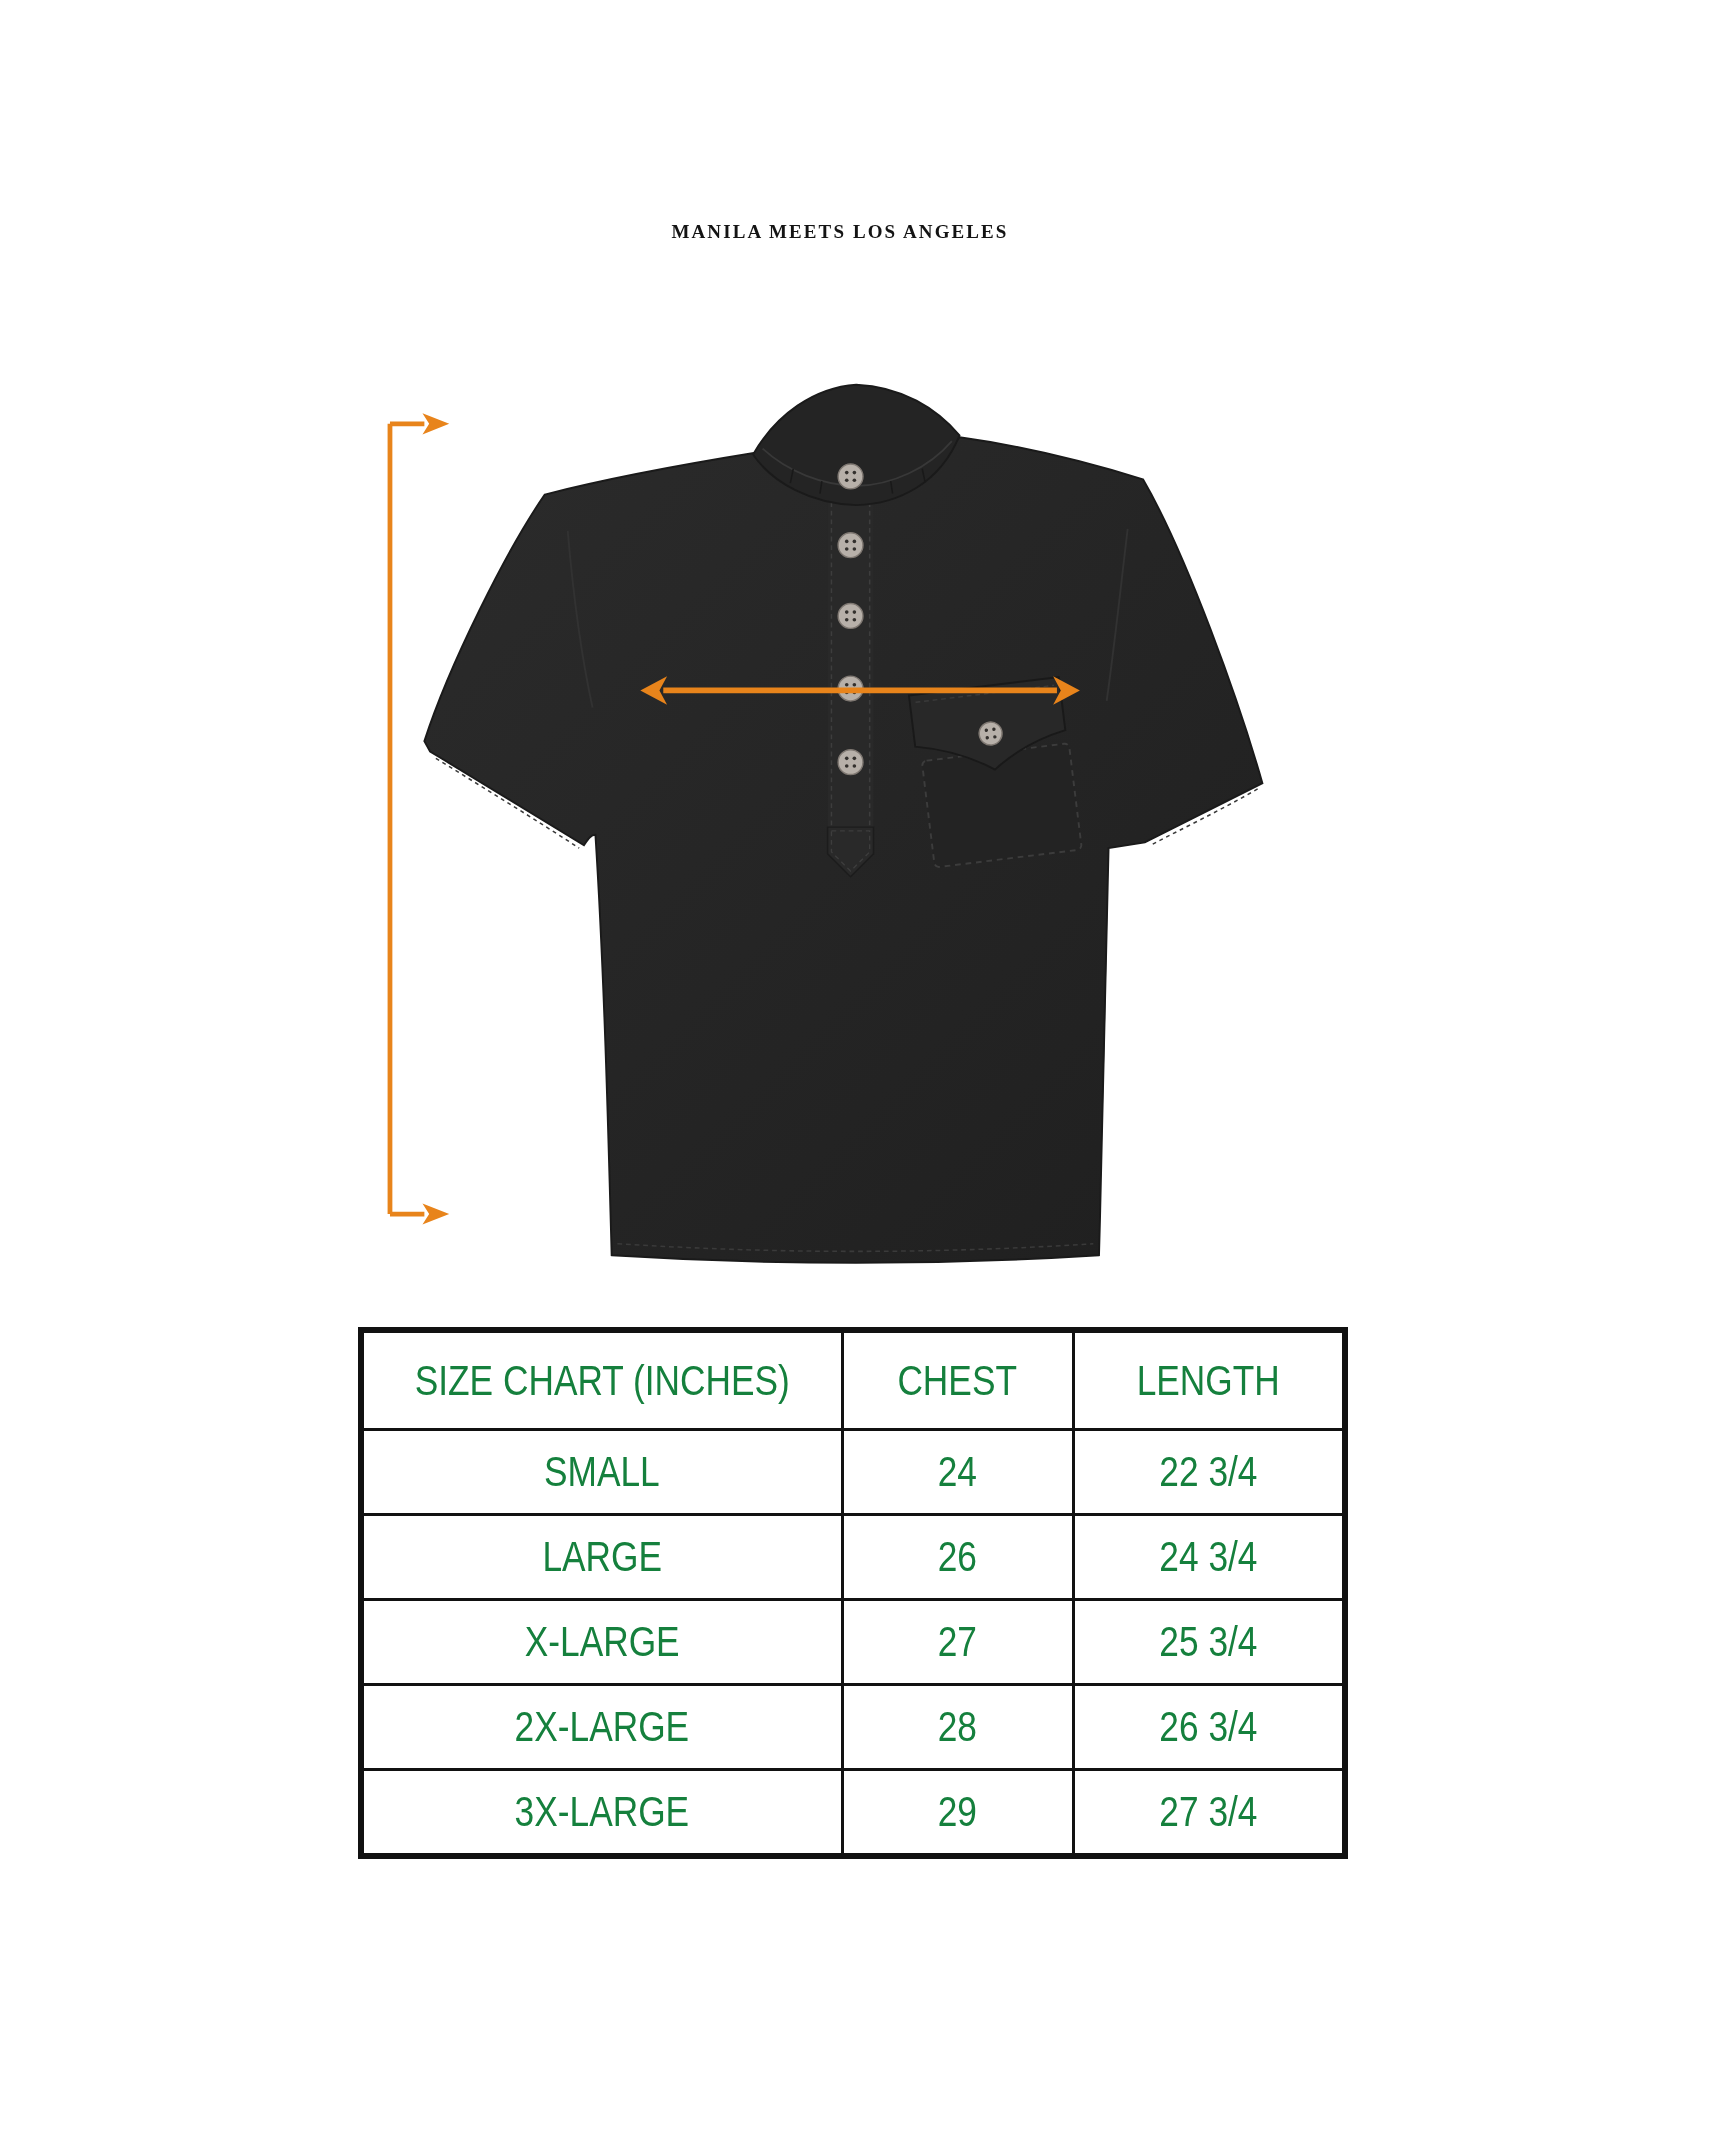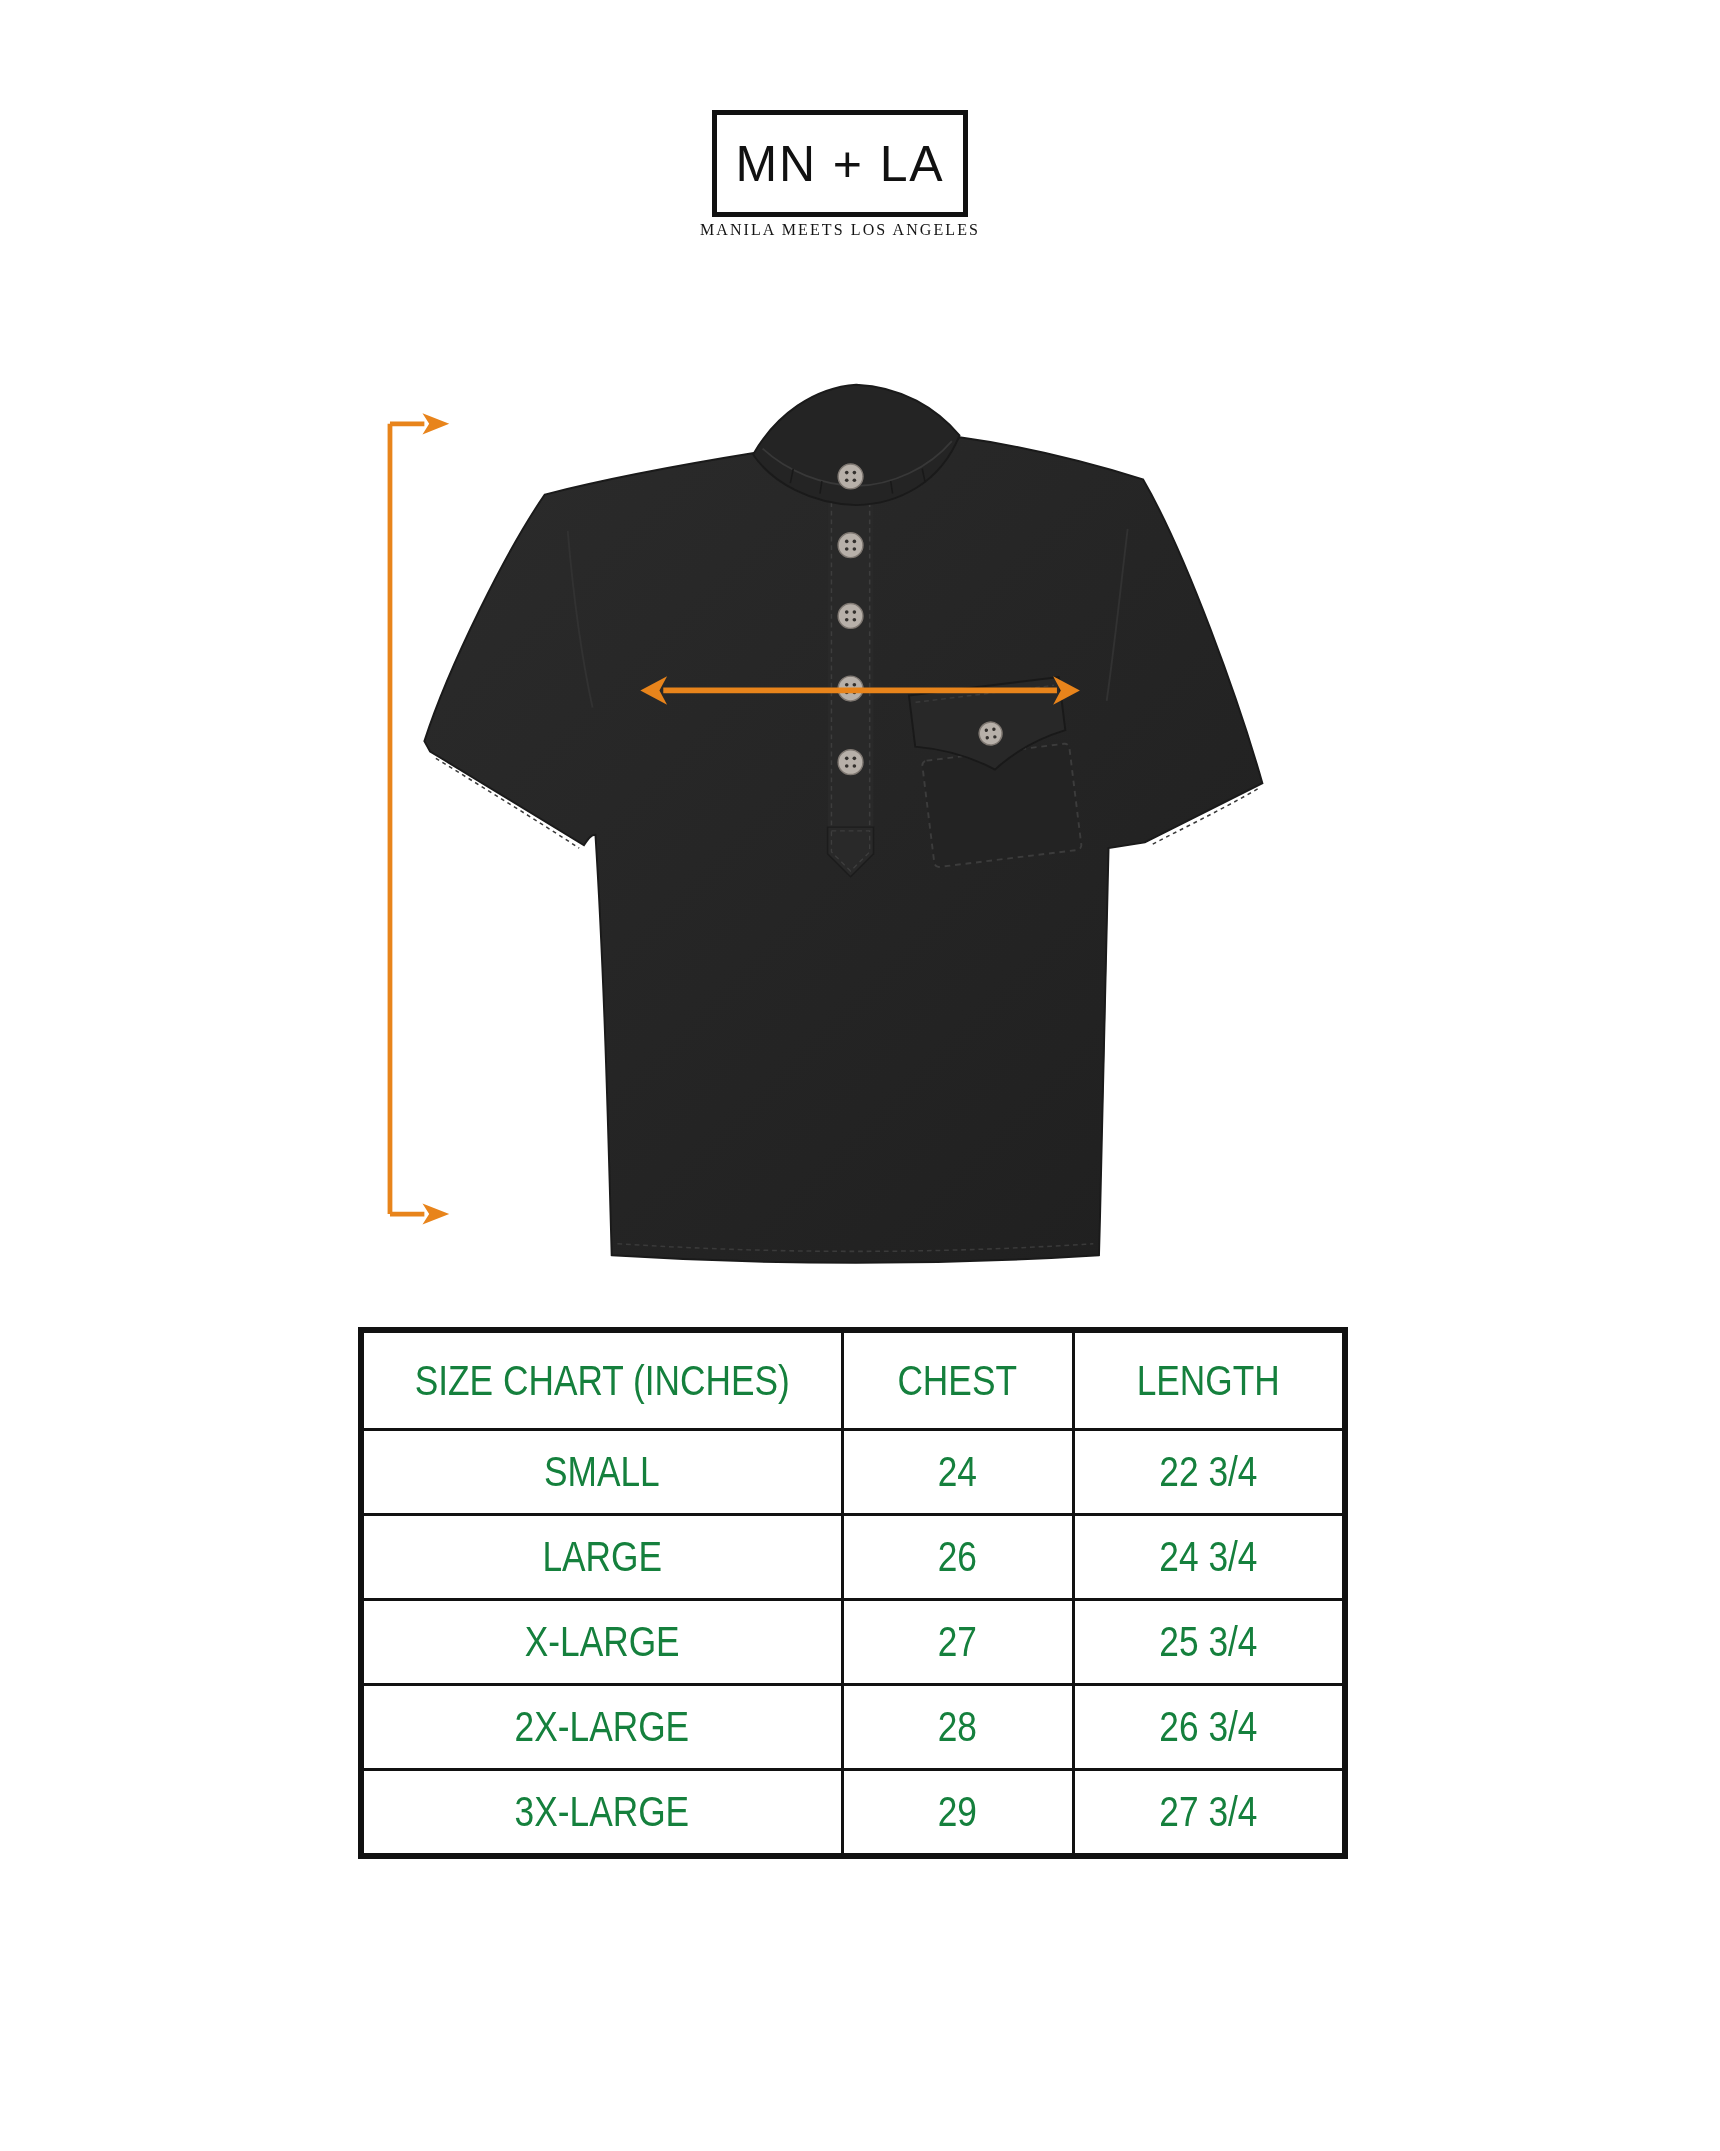--- a/index.html
+++ b/index.html
@@ -17,22 +17,22 @@
     width:256px;height:107px;box-sizing:border-box;
     border:5.7px solid #111;
     display:flex;align-items:center;justify-content:center;
   }
   .logo-text{
     font-size:50px;letter-spacing:1.9px;color:#111;
     font-family:"Liberation Sans",sans-serif;
   }
   .tagline{
     position:absolute;left:840px;top:221px;transform:translateX(-50%);
-    font-family:"Liberation Serif",serif;font-weight:normal;
-    font-size:16px;letter-spacing:2.1px;white-space:nowrap;color:#141414;
+    font-family:"Liberation Serif",serif;font-weight:bold;
+    font-size:19px;letter-spacing:2.1px;white-space:nowrap;color:#141414;
   }
   
   .figure{position:absolute;left:363px;top:378px;width:956px;height:903px;}
   
   .size-table{
     position:absolute;left:358px;top:1327px;
     border-collapse:collapse;table-layout:fixed;
     border:6.7px solid #111;
   }
   .size-table th,.size-table td{
@@ -52,23 +52,20 @@
     font-size:42px;
     letter-spacing:0px;
     white-space:nowrap;
   }
 </style>
 </head>
 <body>
 
 <div class="page">
 
-  <div class="logo-box">
-    <span class="logo-text">MN + LA</span>
-  </div>
   <div class="tagline">MANILA MEETS LOS ANGELES</div>
 
   <svg class="figure" viewBox="0 0 1000 945" xmlns="http://www.w3.org/2000/svg">
     <defs>
       <linearGradient id="shirtGrad" x1="0" y1="0" x2="1" y2="1">
         <stop offset="0" stop-color="#2b2b2b"></stop>
         <stop offset="0.5" stop-color="#252525"></stop>
         <stop offset="1" stop-color="#1f1f1f"></stop>
       </linearGradient>
     </defs>

